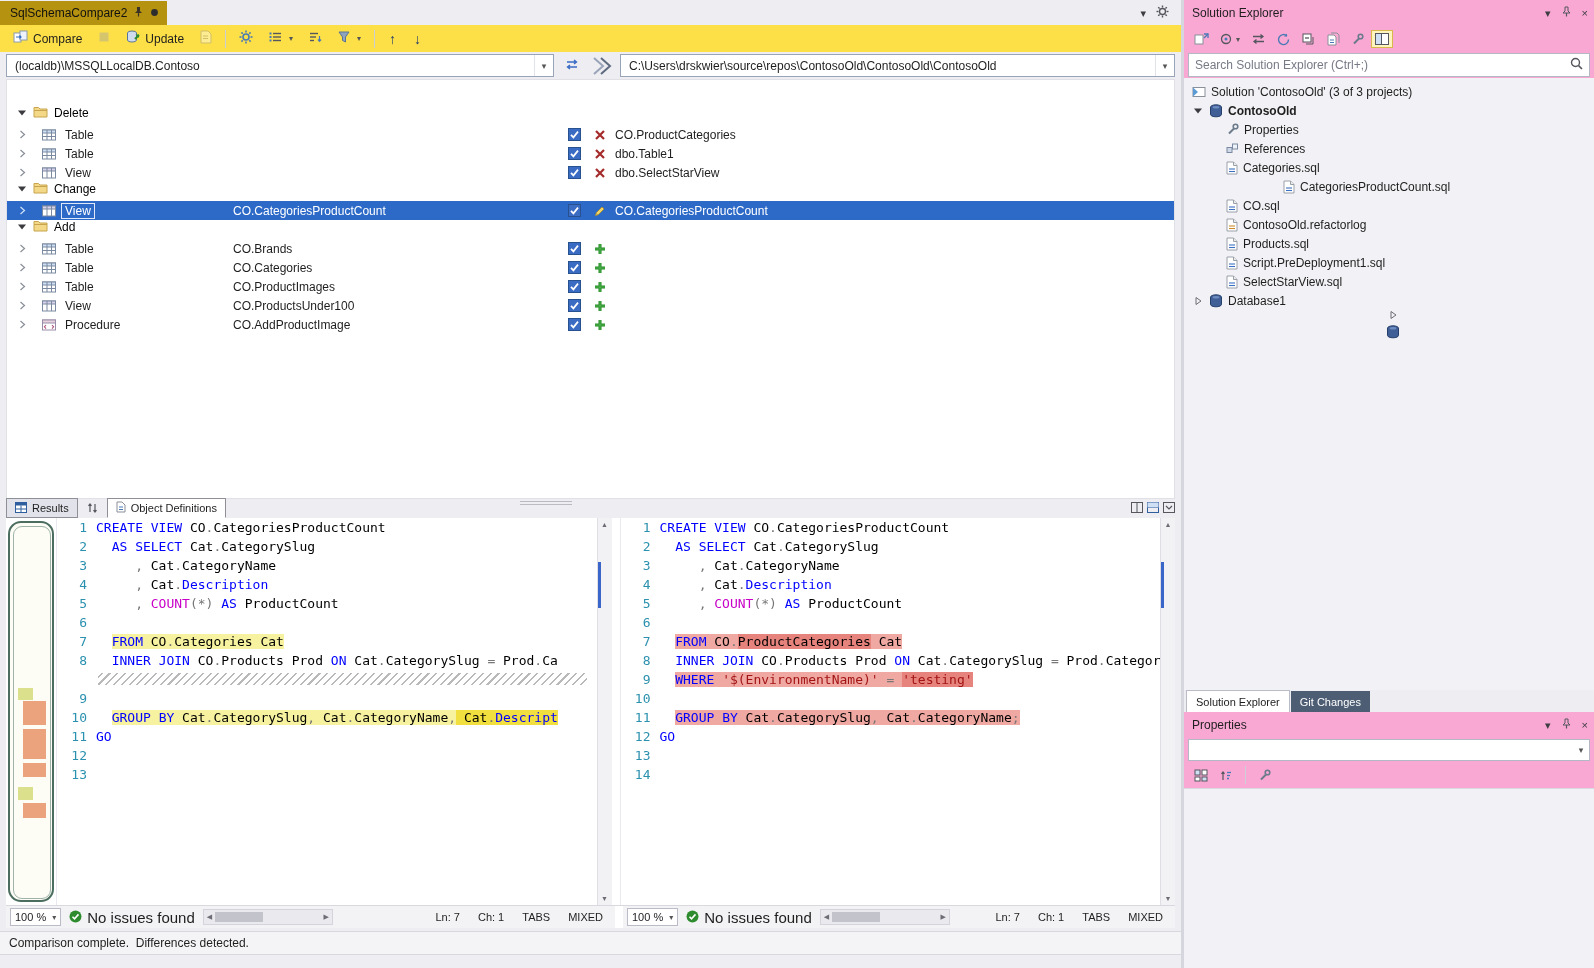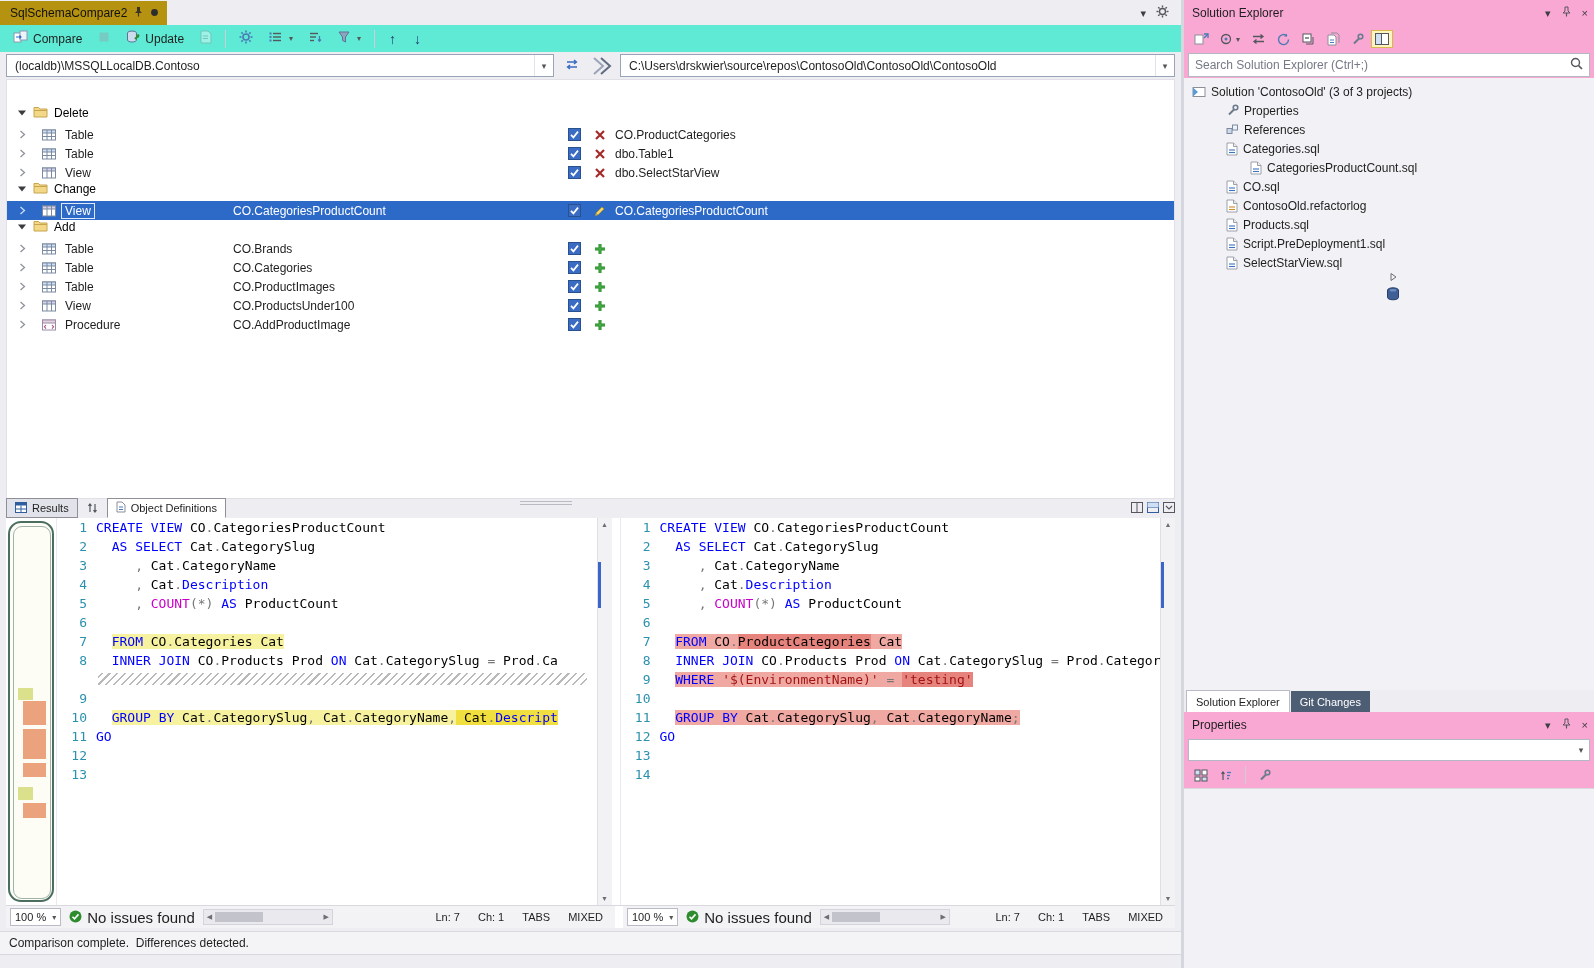--- a/index.html
+++ b/index.html
@@ -12,21 +12,21 @@
 
   
   .tabstrip{height:25px;display:flex;align-items:flex-end;background:#eeeef2;}
   .doc-tab{height:24px;display:flex;align-items:center;gap:6px;padding:0 8px 0 10px;
            background:#b5920f;color:#111;}
   .doc-tab .ttl{font-size:12px;}
   .tabstrip-right{margin-left:auto;display:flex;align-items:center;gap:10px;padding-right:12px;height:24px;color:#444;}
   .gly{font-size:11px;line-height:1;color:#3d3d42;}
 
   
-  .toolbar{height:27px;display:flex;align-items:center;gap:2px;padding:0 6px;background:#5eead4;}
+  .toolbar{height:27px;display:flex;align-items:center;gap:2px;padding:0 6px;background:#fde047;}
   .tbtn{display:flex;align-items:center;gap:5px;padding:2px 6px;border:1px solid transparent;border-radius:2px;cursor:default;}
   .tbtn.dis{opacity:.4;}
   .tsep{width:1px;height:18px;background:#cdced6;margin:0 4px;}
   .arrowbtn{font-weight:bold;color:#1e3a6e;font-size:14px;padding:1px 7px;}
   .ddm{font-size:8px;color:#555;margin-left:2px;}
 
   
   .comborow{height:27px;display:flex;align-items:center;padding:0 6px;gap:4px;background:#eeeef2;}
   .combo{height:21px;display:flex;align-items:center;background:#fff;border:1px solid #9aa4b8;flex:1;min-width:0;}
   .combo .val{flex:1;padding:0 8px;white-space:nowrap;overflow:hidden;}
@@ -831,20 +831,35 @@
     <div class="se-tree" id="se-tree">
         <div class="t-row" style="padding-left: 8px;">
           <span style="display:flex">
             <svg width="14" height="12">
               <rect x="1" y="1.5" width="12" height="9" fill="#fff" stroke="#8a8f98"></rect>
               <path d="M1 1.5l5 4.5-5 4.5z" fill="#5b9bd5"></path>
             </svg>
           </span>
           <span class="tlabel">Solution 'ContosoOld' (3 of 3 projects)</span>
         </div>
+        <div class="t-row bold" style="padding-left: 8px;">
+          <span class="tchev">
+            <svg width="10" height="9">
+              <path d="M1 2.5h8L5 7.5z" fill="#3b3b40"></path>
+            </svg>
+          </span>
+          <span style="display:flex">
+            <svg width="14" height="14">
+              <ellipse cx="7" cy="3.2" rx="5.5" ry="2.4" fill="#3f5f96" stroke="#27406b"></ellipse>
+              <path d="M1.5 3.2v7.2c0 1.3 2.4 2.4 5.5 2.4s5.5-1.1 5.5-2.4V3.2" fill="#3f5f96" stroke="#27406b"></path>
+              <ellipse cx="7" cy="3.2" rx="3.4" ry="1.3" fill="#6d8cc0"></ellipse>
+            </svg>
+          </span>
+          <span class="tlabel">ContosoOld</span>
+        </div>
         <div class="t-row" style="padding-left: 42px;">
           <span style="display:flex">
             <svg width="13" height="13">
               <path d="M3 10.5l5-5" stroke="#6b7b8c" stroke-width="2"></path>
               <circle cx="9.5" cy="3.5" r="2.3" fill="none" stroke="#6b7b8c" stroke-width="1.6"></circle>
             </svg>
           </span>
           <span class="tlabel">Properties</span>
         </div>
         <div class="t-row" style="padding-left: 42px;">
@@ -860,21 +875,21 @@
           <span style="display:flex">
             <svg width="12" height="14">
               <path d="M1 1h6.5L11 4.5V13H1z" fill="#fff" stroke="#9aa0a8"></path>
               <path d="M7.5 1v3.5H11" fill="#ececec" stroke="#9aa0a8"></path>
               <line x1="3" y1="8" x2="9" y2="8" stroke="#3c72c4" stroke-width="1.1"></line>
               <line x1="3" y1="10.5" x2="9" y2="10.5" stroke="#3c72c4" stroke-width="1.1"></line>
             </svg>
           </span>
           <span class="tlabel">Categories.sql</span>
         </div>
-        <div class="t-row" style="padding-left: 66px;">
+        <div class="t-row" style="padding-left: 66px; margin-left: 33px;">
           <span style="display:flex">
             <svg width="12" height="14">
               <path d="M1 1h6.5L11 4.5V13H1z" fill="#fff" stroke="#9aa0a8"></path>
               <path d="M7.5 1v3.5H11" fill="#ececec" stroke="#9aa0a8"></path>
               <line x1="3" y1="8" x2="9" y2="8" stroke="#3c72c4" stroke-width="1.1"></line>
               <line x1="3" y1="10.5" x2="9" y2="10.5" stroke="#3c72c4" stroke-width="1.1"></line>
             </svg>
           </span>
           <span class="tlabel">CategoriesProductCount.sql</span>
         </div>
@@ -925,20 +940,35 @@
         <div class="t-row" style="padding-left: 42px;">
           <span style="display:flex">
             <svg width="12" height="14">
               <path d="M1 1h6.5L11 4.5V13H1z" fill="#fff" stroke="#9aa0a8"></path>
               <path d="M7.5 1v3.5H11" fill="#ececec" stroke="#9aa0a8"></path>
               <line x1="3" y1="8" x2="9" y2="8" stroke="#3c72c4" stroke-width="1.1"></line>
               <line x1="3" y1="10.5" x2="9" y2="10.5" stroke="#3c72c4" stroke-width="1.1"></line>
             </svg>
           </span>
           <span class="tlabel">SelectStarView.sql</span>
+        </div>
+        <div class="t-row" style="padding-left: 8px;">
+          <span class="tchev">
+            <svg width="9" height="10">
+              <path d="M2 1.5l5 3.5-5 3.5z" fill="none" stroke="#6d6d75"></path>
+            </svg>
+          </span>
+          <span style="display:flex">
+            <svg width="14" height="14">
+              <ellipse cx="7" cy="3.2" rx="5.5" ry="2.4" fill="#3f5f96" stroke="#27406b"></ellipse>
+              <path d="M1.5 3.2v7.2c0 1.3 2.4 2.4 5.5 2.4s5.5-1.1 5.5-2.4V3.2" fill="#3f5f96" stroke="#27406b"></path>
+              <ellipse cx="7" cy="3.2" rx="3.4" ry="1.3" fill="#6d8cc0"></ellipse>
+            </svg>
+          </span>
+          <span class="tlabel">Database1</span>
         </div>
         <div class="t-row" style="padding-left: 8px; flex-direction: column;">
           <span class="tchev">
             <svg width="9" height="10">
               <path d="M2 1.5l5 3.5-5 3.5z" fill="none" stroke="#6d6d75"></path>
             </svg>
           </span>
           <span style="display:flex">
             <svg width="14" height="14">
               <ellipse cx="7" cy="3.2" rx="5.5" ry="2.4" fill="#3f5f96" stroke="#27406b"></ellipse>

